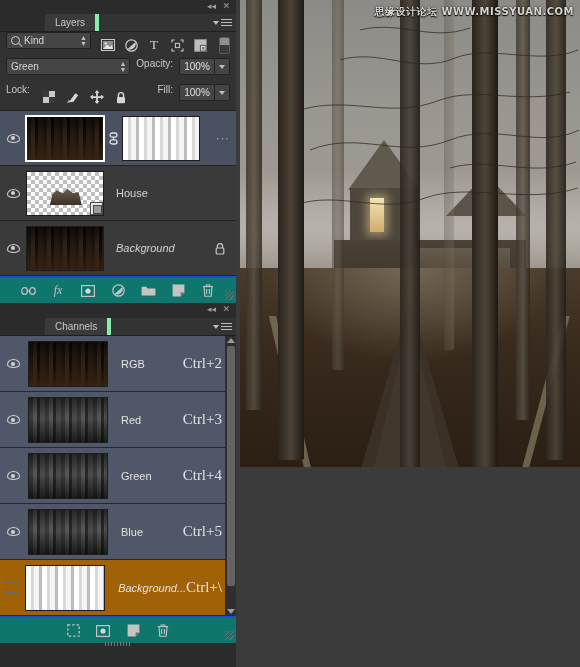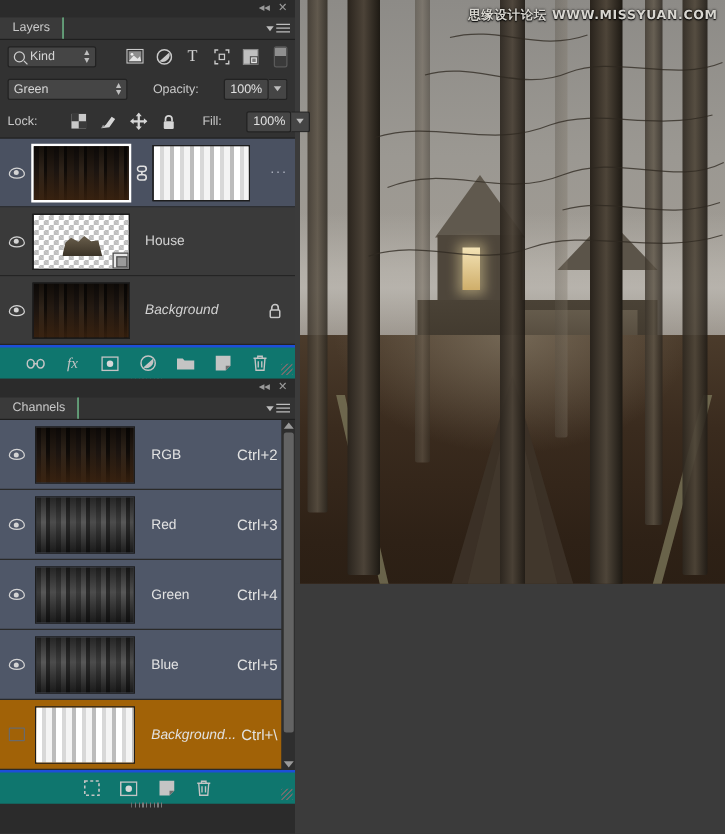--- a/index.html
+++ b/index.html
@@ -50,31 +50,31 @@
   #dock { position:absolute; left:0; top:0; width:236px; height:667px; background:#2b2b2b; }
 
   .panel-topbar { height:14px; background:#2b2b2b; position:relative; }
   .panel-topbar .tb-ico { position:absolute; top:2px; color:#9a9a9a; font-size:9px; line-height:9px; }
   .tb-collapse { right:20px; }
   .tb-close { right:6px; font-size:10px; }
 
   .tabrow { height:18px; background:#2b2b2b; display:flex; align-items:stretch;
     border-bottom:1px solid #1f1f1f; position:relative; }
   .tab { background:#3a3a3a; color:#c8c8c8; font-size:10px; padding:0 10px;
-    display:flex; align-items:center; border-right:1px solid #86efac; }
+    display:flex; align-items:center; border-right:4px solid #86efac;margin-left:45px; }
   .tabfill { flex:1; background:#333; }
   .tab-menu { position:absolute; right:4px; top:3px; display:flex; align-items:center; gap:2px; }
   .tri { width:0;height:0;border-left:3px solid transparent;border-right:3px solid transparent;
         border-top:4px solid #bdbdbd; }
   .burger { width:11px; }
   .burger i { display:block; height:1px; background:#bdbdbd; margin:2px 0; }
 
   
   #layers-panel { background:#323232; }
-  .ctrlrow { display:flex; align-items:center; height:26px; padding:0 6px; gap:20px; }
+  .ctrlrow { display:flex; height:26px; padding:0 6px; gap:6px; }
 
   .selectbox { background:#454545; border:1px solid #222; border-radius:2px; height:17px;
     display:flex; align-items:center; padding:0 4px; color:#d6d6d6; font-size:10px;
     position:relative; }
   .selectbox .spin { position:absolute; right:3px; top:2px; color:#bfbfbf; font-size:7px; line-height:6px; }
   .magnifier { width:9px;height:9px;border:1.3px solid #cfcfcf;border-radius:50%;
     position:relative; margin-right:4px; flex:0 0 auto;}
   .magnifier:after{content:"";position:absolute;width:1.3px;height:4px;background:#cfcfcf;
     right:-2px;bottom:-3px;transform:rotate(-45deg);}
 
@@ -151,21 +151,21 @@
   .chanrow.selected { background:#4f5768; }
   .chan-th { width:80px; height:46px; border:1px solid #1d1d1d; overflow:hidden; position:relative;
     flex:0 0 auto; margin-left:2px; }
   .gray-th { position:absolute; inset:0;
     background:
       linear-gradient(to bottom, rgba(0,0,0,.5), rgba(0,0,0,0) 45%, rgba(0,0,0,.65)),
       repeating-linear-gradient(to right, #3a3a3a 0 4px, #585858 4px 8px, #2a2a2a 8px 11px, #4c4c4c 11px 16px),
       radial-gradient(ellipse 35% 55% at 50% 40%, #e2e2e2, #7e7e7e 45%, #1d1d1d 85%); }
   .chan-name { flex:1; padding-left:13px; color:#e2e2e2; font-size:11px; }
   .chan-name.italic { font-style:italic; }
-  .chan-key { color:#e2e2e2; font-size:12px; padding-right:14px; }
+  .chan-key { color:#e2e2e2; font-size:15px; padding-right:14px;font-family:Liberation Serif, serif; }
   .chan-scroll { position:absolute; right:0; top:0; width:11px; bottom:0; background:#2e2e2e; }
   .chan-thumbbar { position:absolute; right:1px; top:10px; width:8px; height:240px; background:#636363;
     border-radius:2px; }
   .sc-arrow { position:absolute; right:1px; width:0;height:0;
     border-left:4px solid transparent;border-right:4px solid transparent; }
   .sc-up { top:2px; border-bottom:5px solid #9a9a9a; }
   .sc-dn { bottom:2px; border-top:5px solid #9a9a9a; }
 
   svg { display:block; }
 </style>

